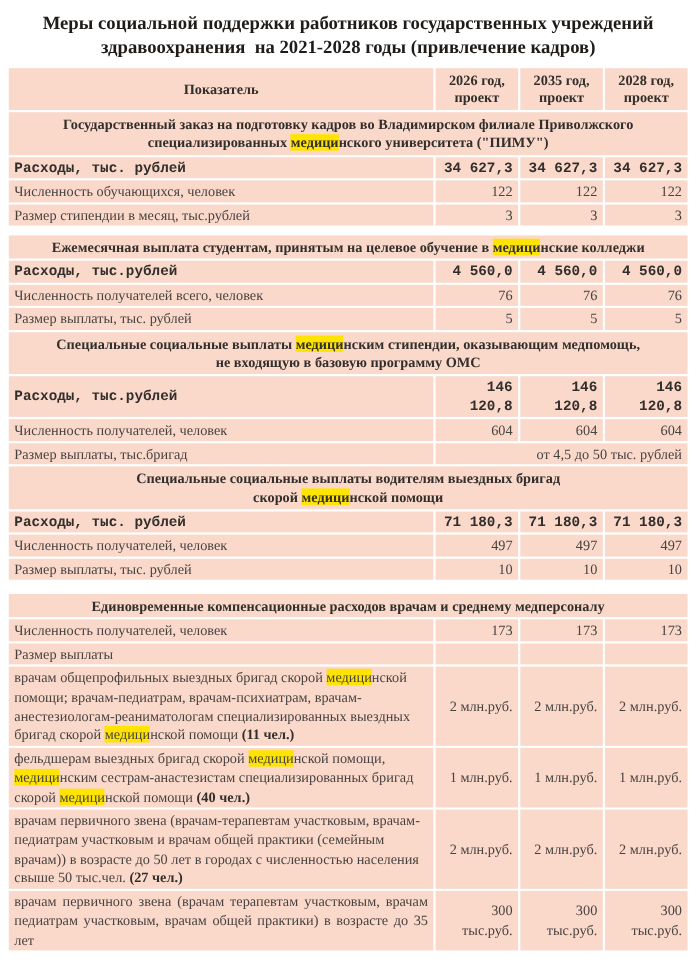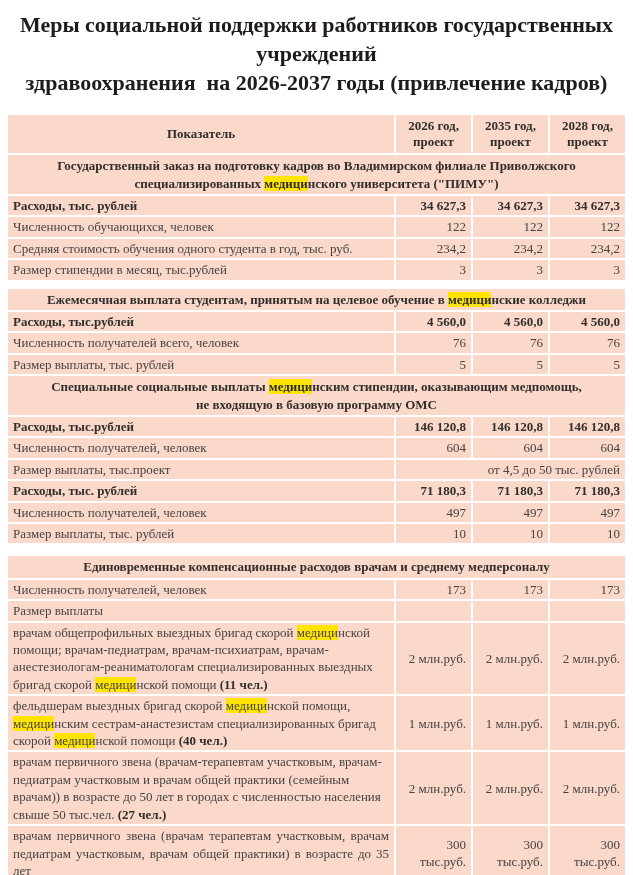--- a/index.html
+++ b/index.html
@@ -13,25 +13,25 @@
   *{box-sizing:border-box;}
   html,body{margin:0;padding:0;}
   body{
     width:633px;
     min-height:875px;
     background:var(--page-bg);
     font-family:"Liberation Serif","DejaVu Serif",serif;
   }
   .page{width:633px;padding:2px 0;}
   .title{
-    font-size:22px;
+    font-size:17px;
     font-weight:bold;
     text-align:center;
     color:var(--title-text);
-    margin:8px 10px 16px;
+    margin:8px 10px 5px;
     line-height:1.32;
     white-space:pre-wrap;
   }
   table.report{
     margin:0 auto;
     width:621px;
     border-collapse:separate;
     border-spacing:2px;
     table-layout:fixed;
     font-size:13px;
@@ -55,30 +55,30 @@
   }
   td.section{
     text-align:center;
     font-weight:bold;
     color:var(--strong-text);
     padding:2px 4px;
   }
   td.label{text-align:left;}
   td.label.justify{text-align:justify;}
   td.value{text-align:right;}
-  tr.strong td{font-weight:bold;color:var(--strong-text);}
+  tr.strong td{font-weight:bold;color:var(--strong-text);font-family:Liberation Mono, monospace;}
   tr.spacer td{background:transparent;padding:0;line-height:0;font-size:0;}
   .hl{background:var(--hl);}
   .b{font-weight:bold;color:var(--strong-text);}
 </style>
 </head>
 <body>
 
 <div class="page">
-  <h1 class="title"><span>Меры социальной поддержки работников государственных учреждений</span><br><span>здравоохранения  на 2026-2037 годы (привлечение кадров)</span></h1>
+  <h1 class="title"><span>Меры социальной поддержки работников государственных учреждений</span><br><span>здравоохранения  на 2021-2028 годы (привлечение кадров)</span></h1>
 
   <table class="report">
     <colgroup>
       <col class="c-label">
       <col class="c-year">
       <col class="c-year">
       <col class="c-year">
     </colgroup>
     <thead>
       <tr>
@@ -98,26 +98,20 @@
           <td class="value">34 627,3</td>
           <td class="value">34 627,3</td>
         </tr>
         <tr>
           <td class="label"><span>Численность обучающихся, человек</span></td>
           <td class="value">122</td>
           <td class="value">122</td>
           <td class="value">122</td>
         </tr>
         <tr>
-          <td class="label"><span>Средняя стоимость обучения одного студента в год, тыс. руб.</span></td>
-          <td class="value">234,2</td>
-          <td class="value">234,2</td>
-          <td class="value">234,2</td>
-        </tr>
-        <tr>
           <td class="label"><span>Размер стипендии в месяц, тыс.рублей</span></td>
           <td class="value">3</td>
           <td class="value">3</td>
           <td class="value">3</td>
         </tr>
         <tr class="spacer">
           <td colspan="4" style="height: 5px;"></td>
         </tr>
         <tr>
           <td colspan="4" class="section"><span>Ежемесячная выплата студентам, принятым на целевое обучение в </span><span class="hl">медици</span><span>нские колледжи</span></td>
@@ -149,22 +143,25 @@
           <td class="value">146 120,8</td>
           <td class="value">146 120,8</td>
         </tr>
         <tr>
           <td class="label"><span>Численность получателей, человек</span></td>
           <td class="value">604</td>
           <td class="value">604</td>
           <td class="value">604</td>
         </tr>
         <tr>
-          <td class="label"><span>Размер выплаты, тыс.проект</span></td>
+          <td class="label"><span>Размер выплаты, тыс.бригад</span></td>
           <td colspan="3" class="value">от 4,5 до 50 тыс. рублей</td>
+        </tr>
+        <tr>
+          <td colspan="4" class="section"><span>Специальные социальные выплаты водителям выездных бригад</span><br><span>скорой </span><span class="hl">медици</span><span>нской помощи</span></td>
         </tr>
         <tr class="strong">
           <td class="label"><span>Расходы, тыс. рублей</span></td>
           <td class="value">71 180,3</td>
           <td class="value">71 180,3</td>
           <td class="value">71 180,3</td>
         </tr>
         <tr>
           <td class="label"><span>Численность получателей, человек</span></td>
           <td class="value">497</td>

